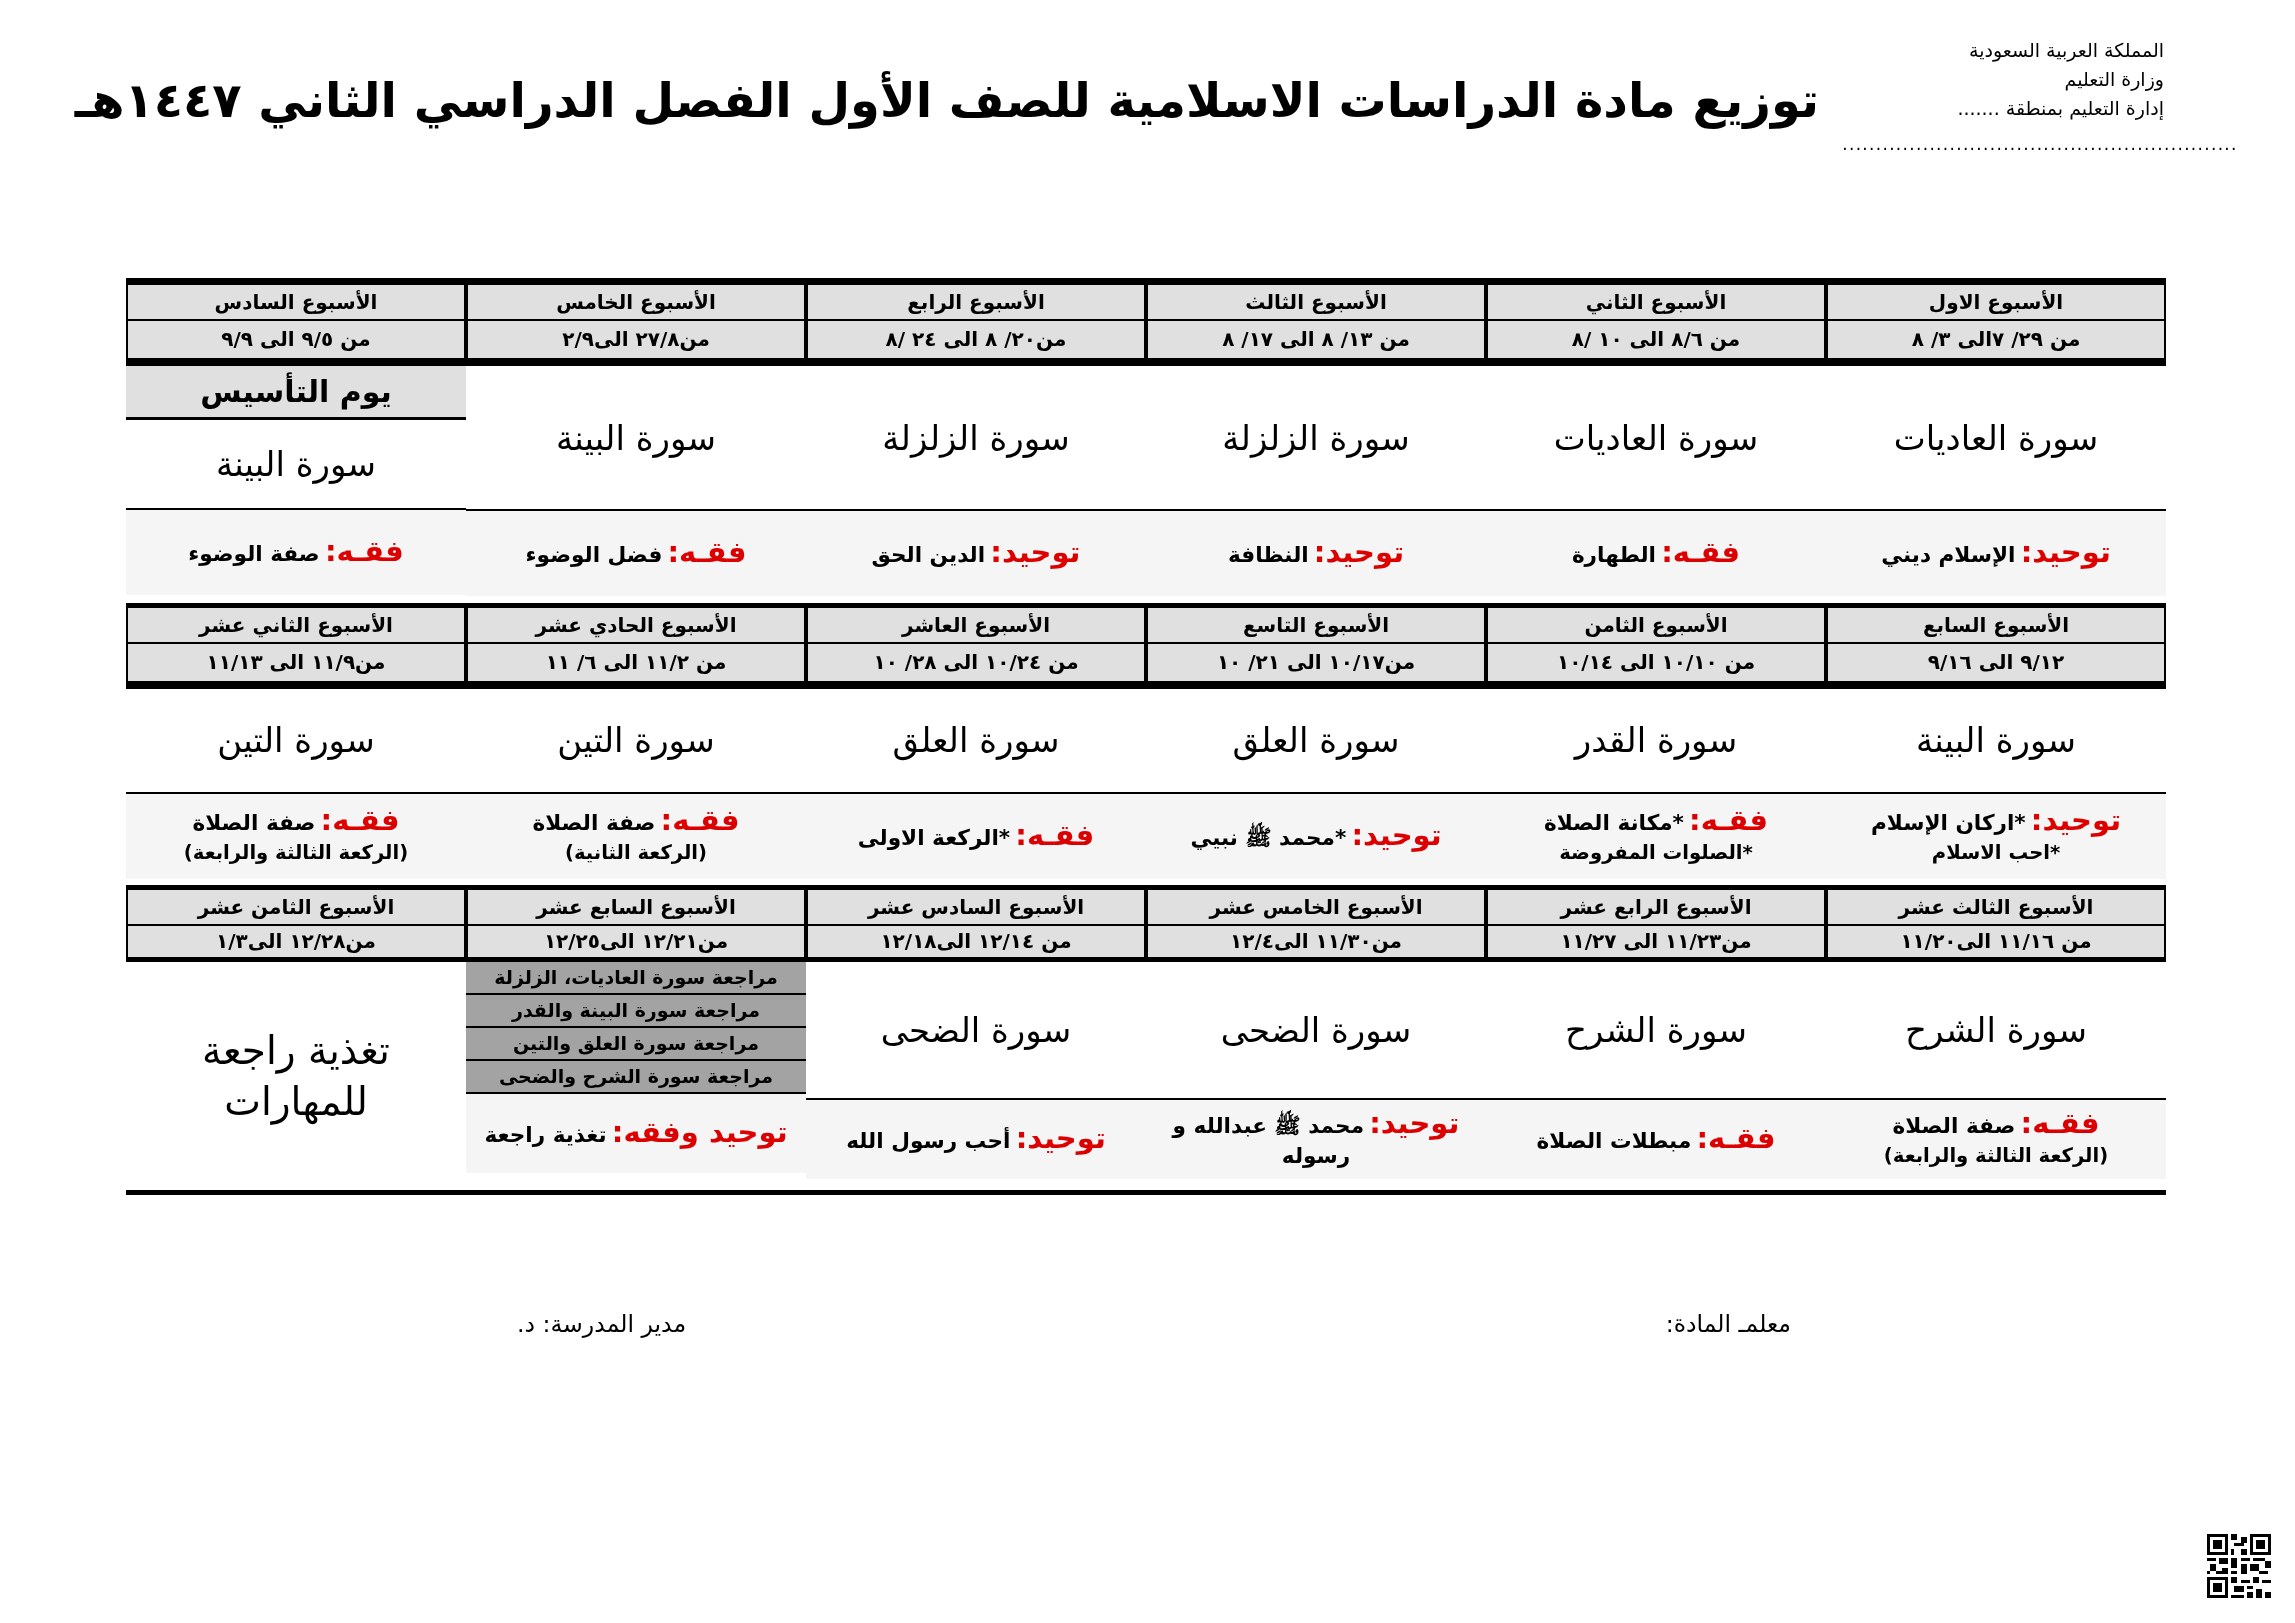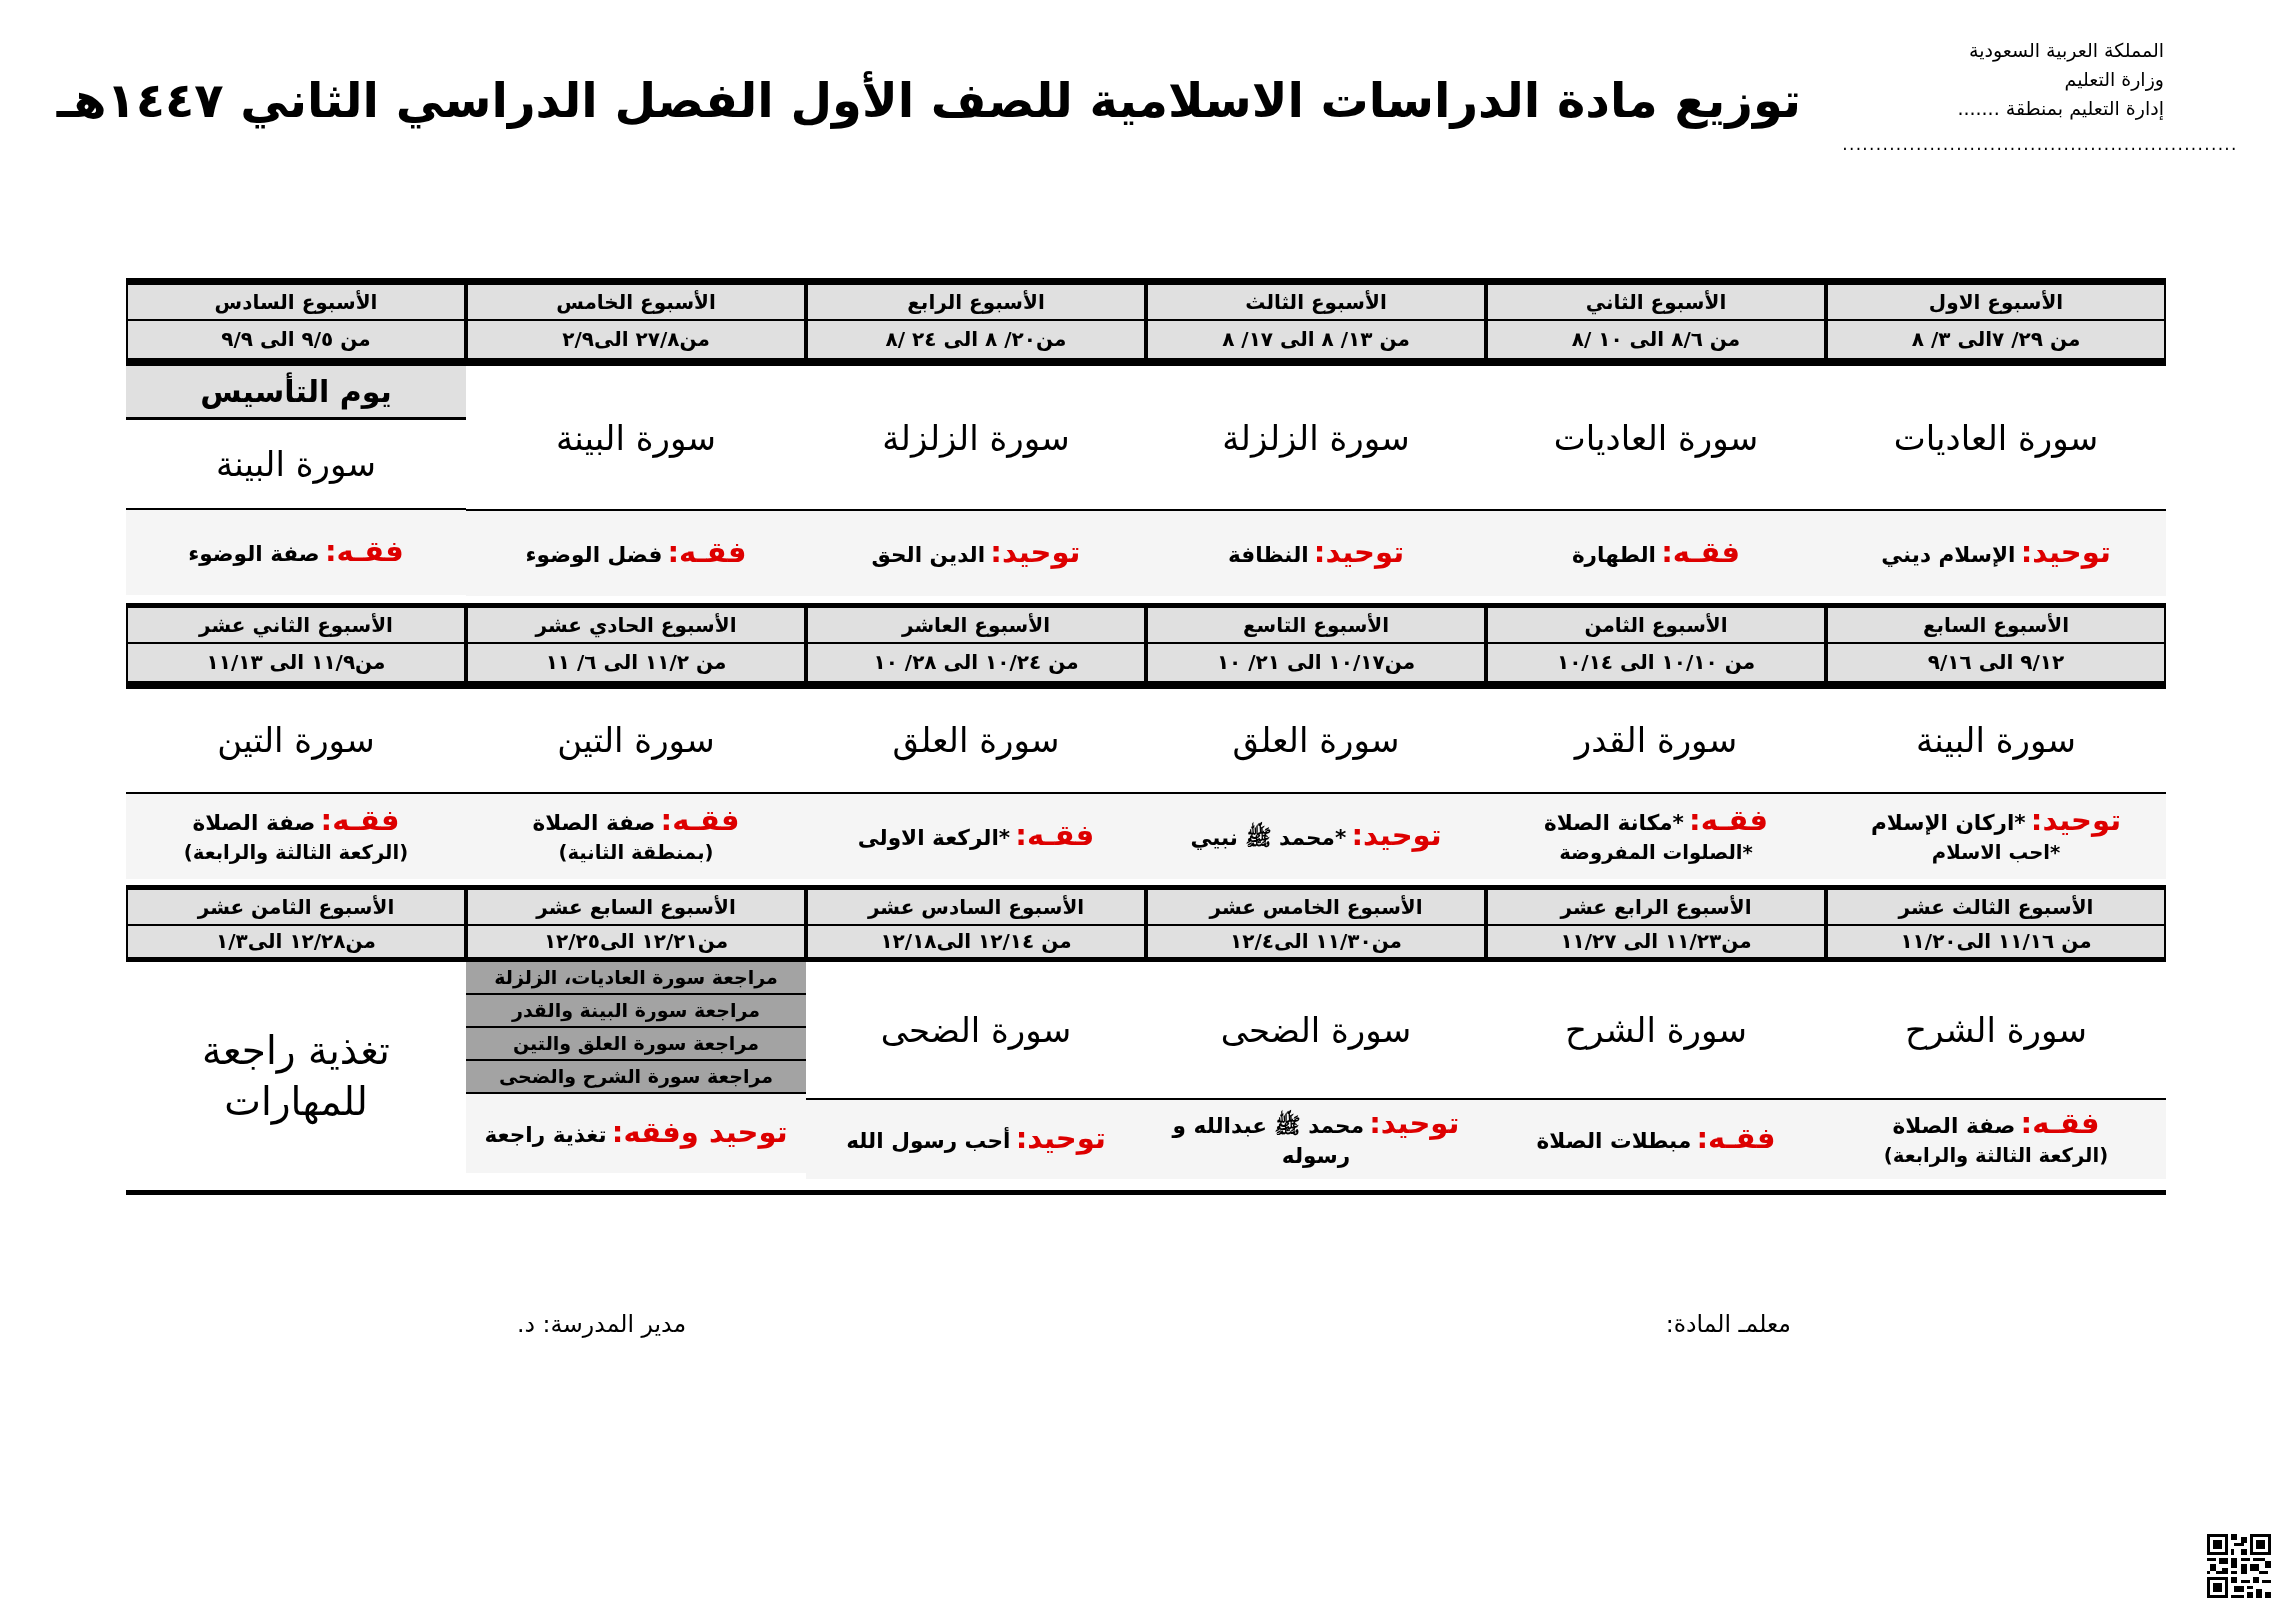--- a/index.html
+++ b/index.html
@@ -6,21 +6,21 @@
   body {
     width: 2295px; height: 1623px; position: relative; overflow: hidden;
     font-family: "DejaVu Sans", "Liberation Sans", sans-serif; color: #000;
   }
   .org {
     position: absolute; top: 36px; right: 131px; width: 366px;
     font-size: 19px; line-height: 29px;
   }
   .org-dots { position: absolute; top: 134px; right: 39px; width: 432px; font-size: 17px; letter-spacing: 1.3px; text-align: center; overflow: hidden; white-space: nowrap; }
   .title {
-    position: absolute; top: 72px; left: 348px; width: 1453px;
+    position: absolute; top: 72px; left: 366px; width: 1453px;
     text-align: center; font-size: 48px; font-weight: bold; white-space: nowrap;
   }
   .sheet {
     position: absolute; left: 126px; top: 278px; width: 2040px;
     border-top: 5.2px solid #000; border-bottom: 5.2px solid #000;
   }
   table.grid { width: 100%; border-collapse: separate; border-spacing: 0; table-layout: fixed; }
   .grid td { border: 2px double #000; border-width: 0; }
   .col { border-left: 3.3px double #000; border-right: 3.3px double #000; vertical-align: top; padding: 0; }
   .hdr { background: #e0e0e0; border: 2px solid #000; }
@@ -167,21 +167,21 @@
             </div>
     </td>
     <td class="col">
       <div class="hdr">
               <div class="wk">الأسبوع الحادي عشر</div>
               <div class="dt">من ١١/٢ الى ٦/ ١١</div>
             </div>
       <div class="surah" style="height:103px">سورة التين</div>
       <div class="lesson">
               <div><span class="lbl">فقـه:</span><span>صفة الصلاة</span></div>
-              <div class="sub">(بمنطقة الثانية)</div>
+              <div class="sub">(الركعة الثانية)</div>
             </div>
     </td>
     <td class="col">
       <div class="hdr">
               <div class="wk">الأسبوع الثاني عشر</div>
               <div class="dt">من١١/٩ الى ١١/١٣</div>
             </div>
       <div class="surah" style="height:103px">سورة التين</div>
       <div class="lesson">
               <div><span class="lbl">فقـه:</span><span>صفة الصلاة</span></div>

